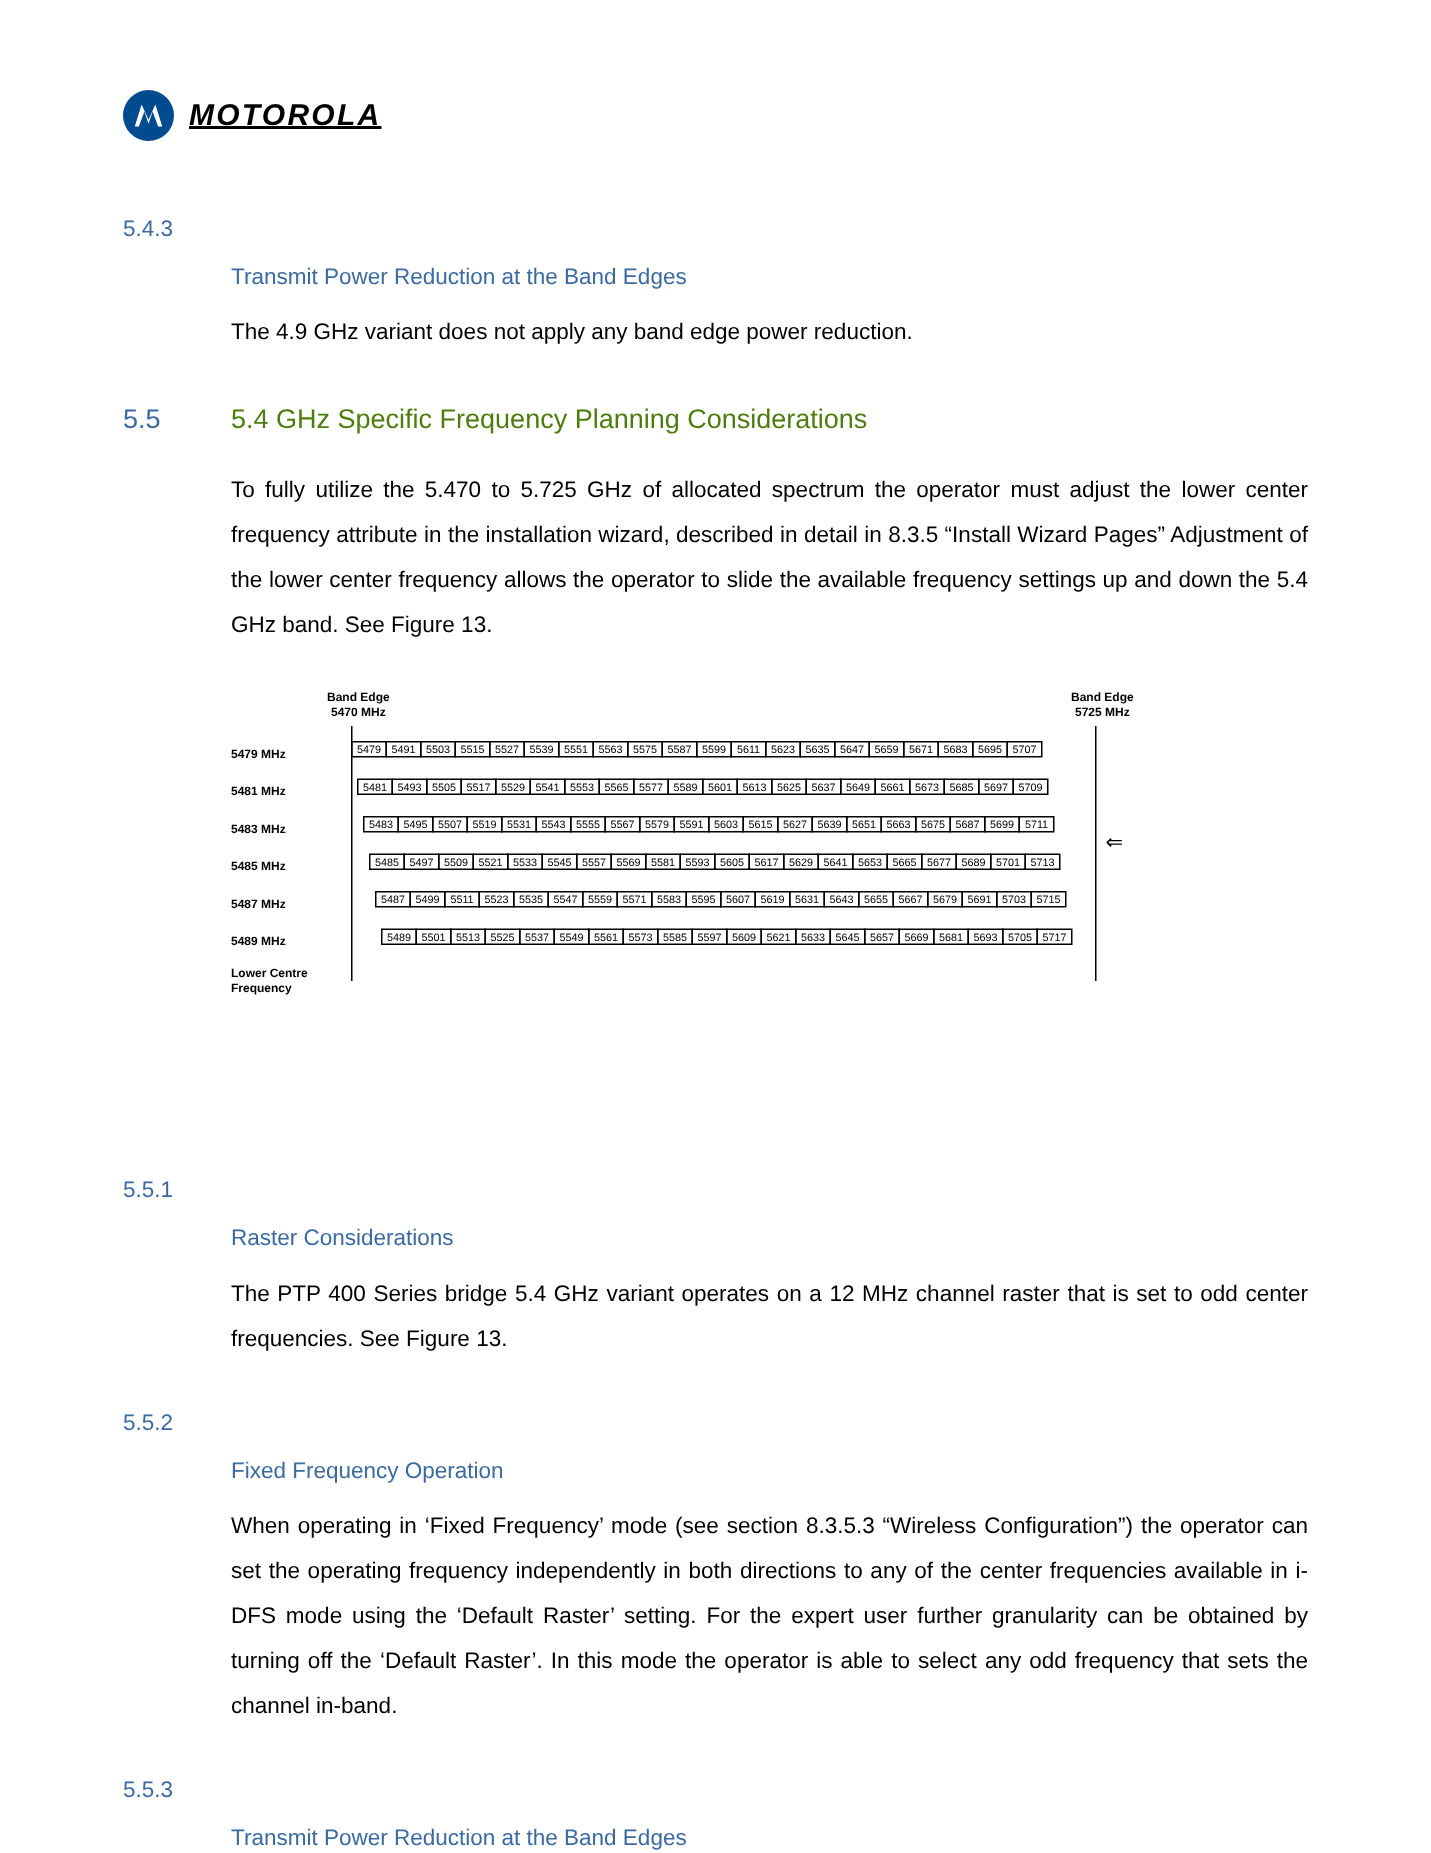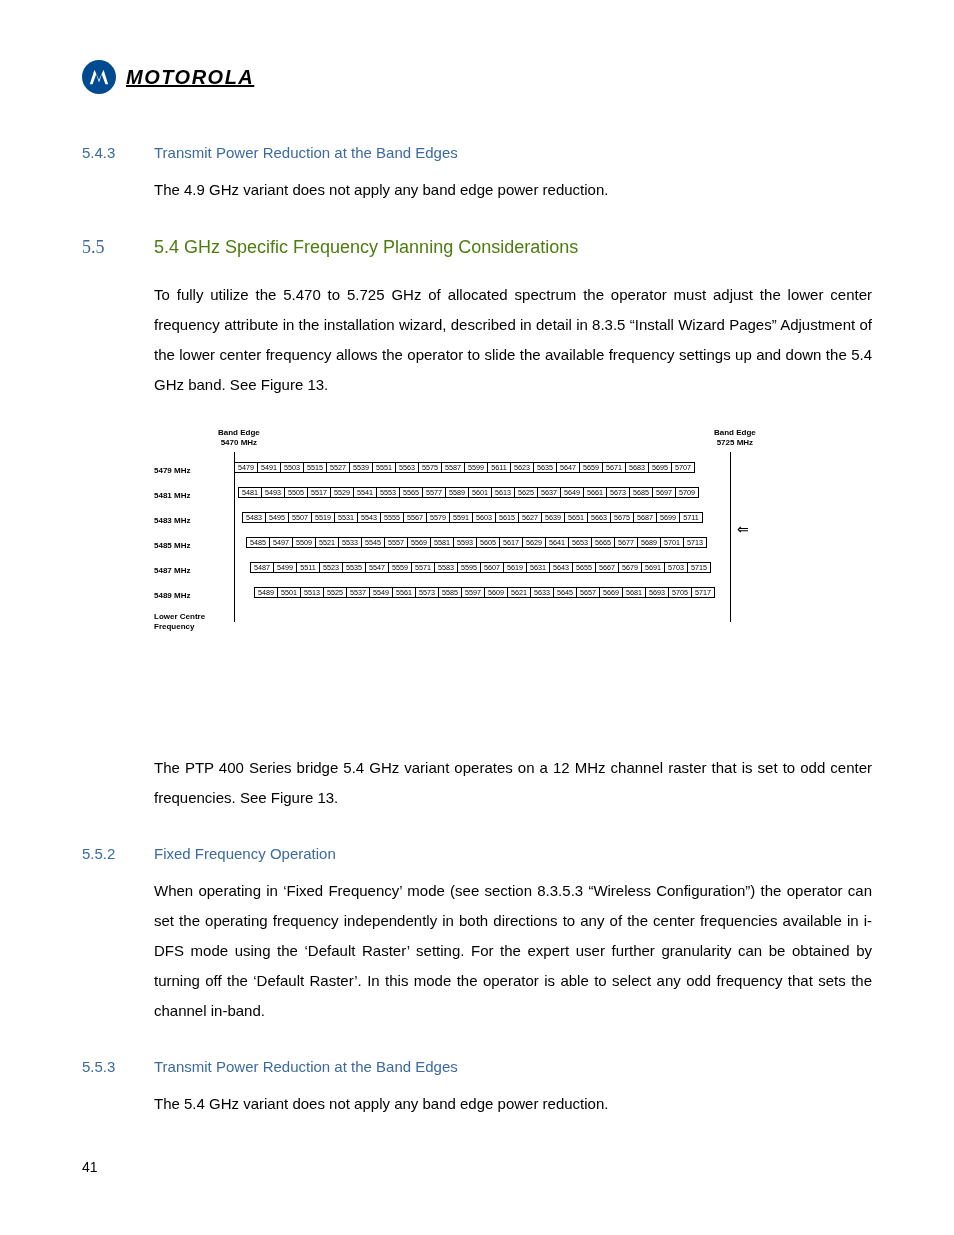--- a/index.html
+++ b/index.html
@@ -44,20 +44,21 @@
   .section-number {
     color: #3b6aa0;
     font-size: 15px;
     width: 44px;
     flex-shrink: 0;
     text-align: left;
   }
   .section-title {
     color: #3b6aa0;
     font-size: 15px;
+    margin-top: 32px;
   }
   .section-title-big {
     color: #4d7c0f;
     font-size: 18px;
   }
   .body-text {
     margin-left: 72px;
     font-size: 15px;
     line-height: 2.0;
     text-align: justify;
@@ -146,21 +147,21 @@
     <div class="logo-text">MOTOROLA</div>
   </div>
 
   <div class="section-row">
     <div class="section-number">5.4.3</div>
     <div class="section-title">Transmit Power Reduction at the Band Edges</div>
   </div>
   <div class="body-text">The 4.9 GHz variant does not apply any band edge power reduction.</div>
 
   <div class="section-row" style="margin-bottom:22px;">
-    <div class="section-number" style="font-size:18px;font-family:Liberation Serif, serif;">5.5</div>
+    <div class="section-number" style="font-size:18px;">5.5</div>
     <div class="section-title-big">5.4 GHz Specific Frequency Planning Considerations</div>
   </div>
   <div class="body-text">To fully utilize the 5.470 to 5.725 GHz of allocated spectrum the operator must adjust the lower center frequency attribute in the installation wizard, described in detail in 8.3.5 “Install Wizard Pages” Adjustment of the lower center frequency allows the operator to slide the available frequency settings up and down the 5.4 GHz band. See Figure 13.</div>
 
   <div class="figure-wrap">
     <div class="band-edge-label" style="left:64px; top:-4px;">
       <span>Band Edge</span><br><span>5470 MHz</span>
     </div>
     <div class="band-edge-label" style="left:560px; top:-4px;">
       <span>Band Edge</span><br><span>5725 MHz</span>
@@ -334,20 +335,24 @@
             </div>
           </div>
         </div>
       </div>
 
     <div class="lower-centre" style="margin-top:2px;">
       <span>Lower Centre</span><br><span>Frequency</span>
     </div>
   </div>
 
+  <div class="section-row">
+    <div class="section-number">5.5.1</div>
+    <div class="section-title">Raster Considerations</div>
+  </div>
   <div class="body-text">The PTP 400 Series bridge 5.4 GHz variant operates on a 12 MHz channel raster that is set to odd center frequencies. See Figure 13.</div>
 
   <div class="section-row">
     <div class="section-number">5.5.2</div>
     <div class="section-title">Fixed Frequency Operation</div>
   </div>
   <div class="body-text">When operating in ‘Fixed Frequency’ mode (see section 8.3.5.3 “Wireless Configuration”) the operator can set the operating frequency independently in both directions to any of the center frequencies available in i-DFS mode using the ‘Default Raster’ setting. For the expert user further granularity can be obtained by turning off the ‘Default Raster’. In this mode the operator is able to select any odd frequency that sets the channel in-band.</div>
 
   <div class="section-row">
     <div class="section-number">5.5.3</div>

